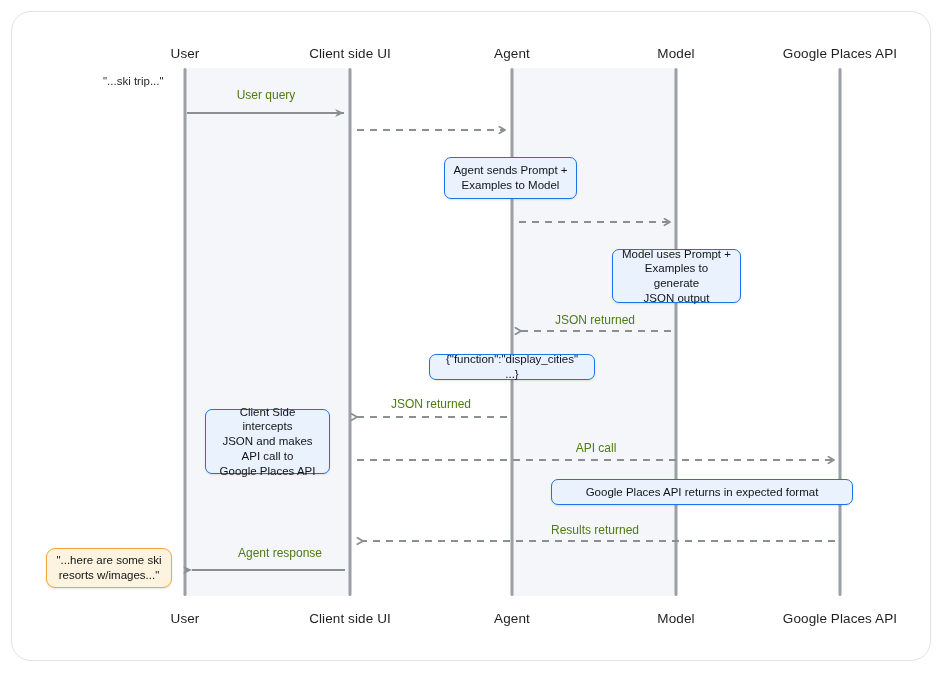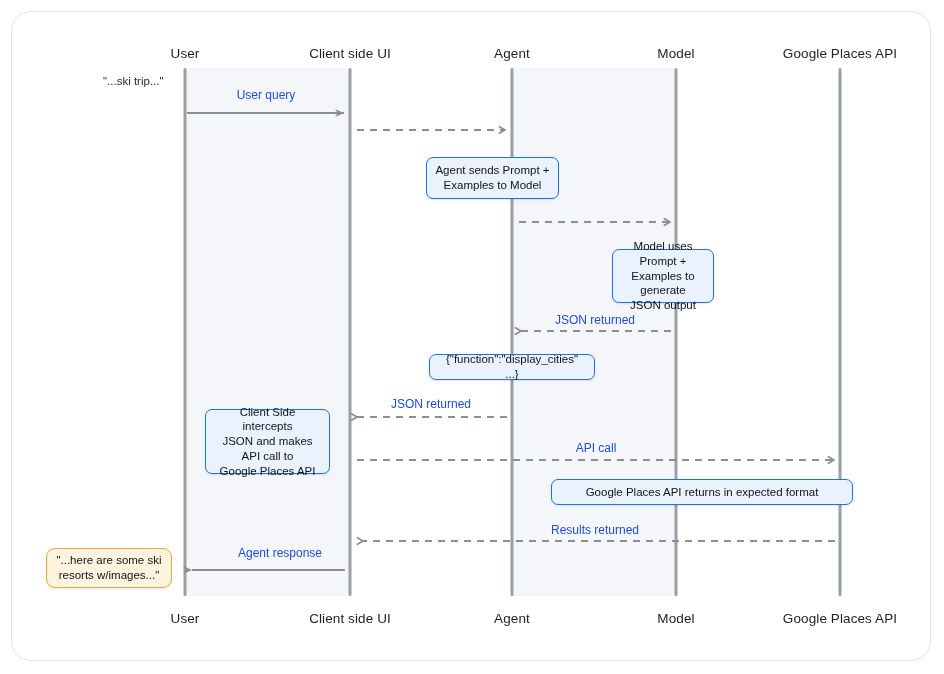--- a/index.html
+++ b/index.html
@@ -22,21 +22,21 @@
   .col-label{
     position:absolute;
     font-size:13.5px;color:#1f1f1f;
     white-space:nowrap;
     transform:translateX(-50%);
     letter-spacing:.1px;
   }
 
   
   .msg-label{
-    position:absolute;font-size:12px;color:#1d4ed8;
+    position:absolute;font-size:12px;color:#4d7c0f;
     white-space:nowrap;transform:translateX(-50%);
   }
 
   
   .note{
     position:absolute;box-sizing:border-box;
     background:#eaf2fd;border:1.6px solid #1a73e8;border-radius:7px;
     font-size:11.5px;color:#111418;line-height:1.28;
     text-align:center;
     display:flex;align-items:center;justify-content:center;
@@ -128,24 +128,24 @@
 
   <div class="msg-label" style="left:266px;top:88px;">User query</div>
   <div class="msg-label" style="left:595px;top:313px;">JSON returned</div>
   <div class="msg-label" style="left:431px;top:397px;">JSON returned</div>
   <div class="msg-label" style="left:596px;top:441px;">API call</div>
   <div class="msg-label" style="left:595px;top:523px;">Results returned</div>
   <div class="msg-label" style="left:280px;top:546px;">Agent response</div>
 
   <div class="callout" style="left:103px;top:75px;">"...ski trip..."</div>
 
-  <div class="note" style="left:426px;top:157px;width:133px;height:42px;">Agent sends Prompt +
+  <div class="note" style="left:444px;top:157px;width:133px;height:42px;">Agent sends Prompt +
 Examples to Model</div>
 
-  <div class="note" style="left:612px;top:249px;width:102px;height:54px;">Model uses Prompt +
+  <div class="note" style="left:612px;top:249px;width:129px;height:54px;">Model uses Prompt +
 Examples to generate
 JSON output</div>
 
   <div class="note mono" style="left:429px;top:354px;width:166px;height:26px;">{"function":"display_cities" ...}</div>
 
   <div class="note" style="left:205px;top:409px;width:125px;height:65px;">Client Side intercepts
 JSON and makes
 API call to
 Google Places API</div>
 

